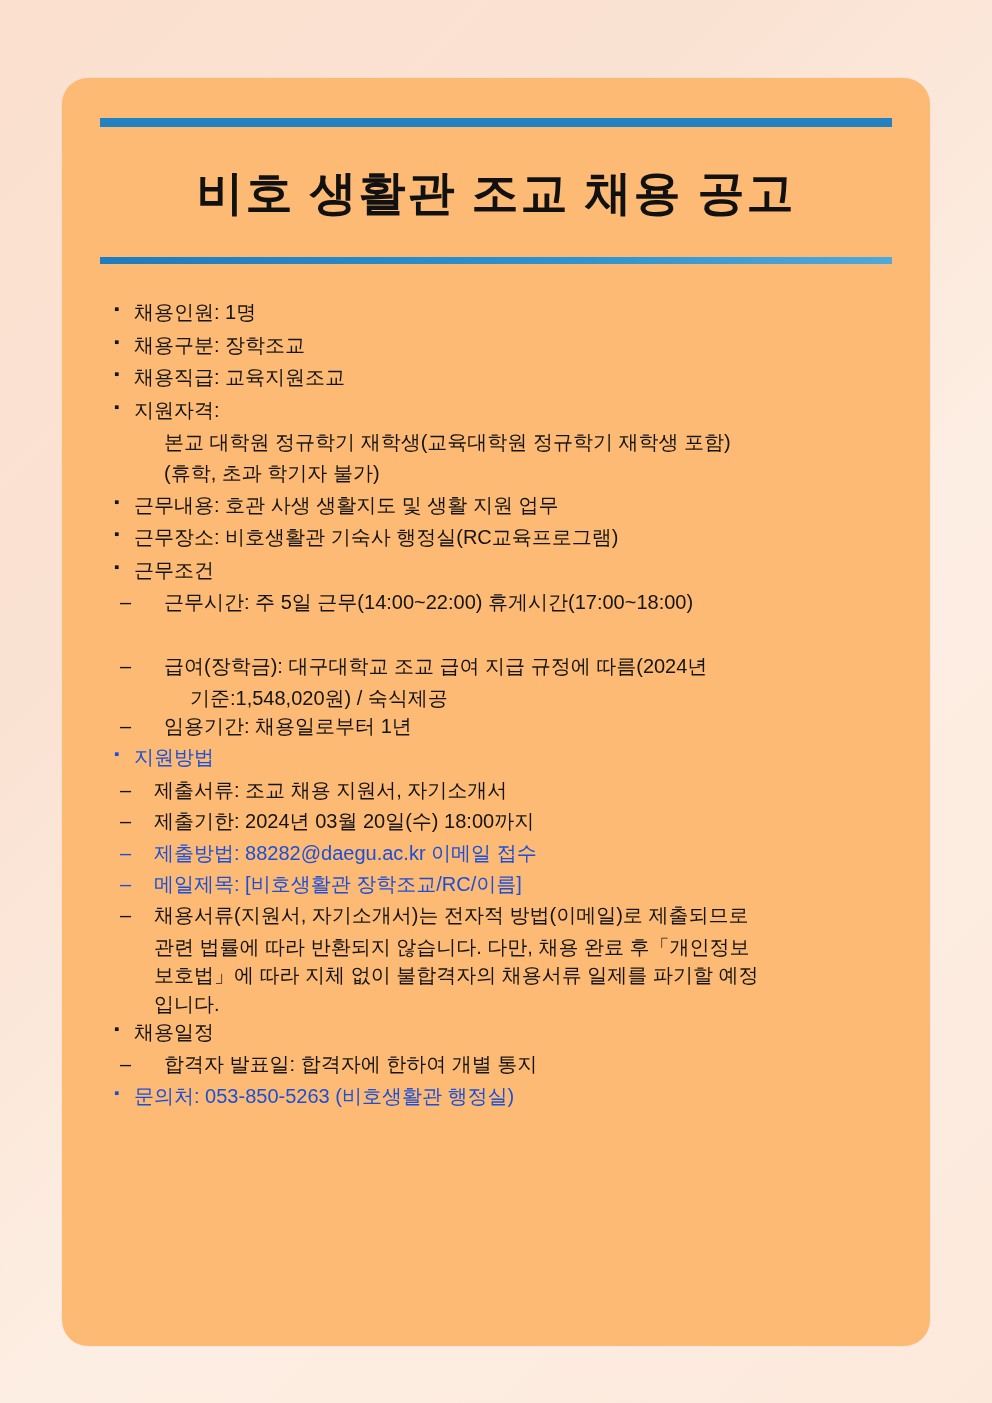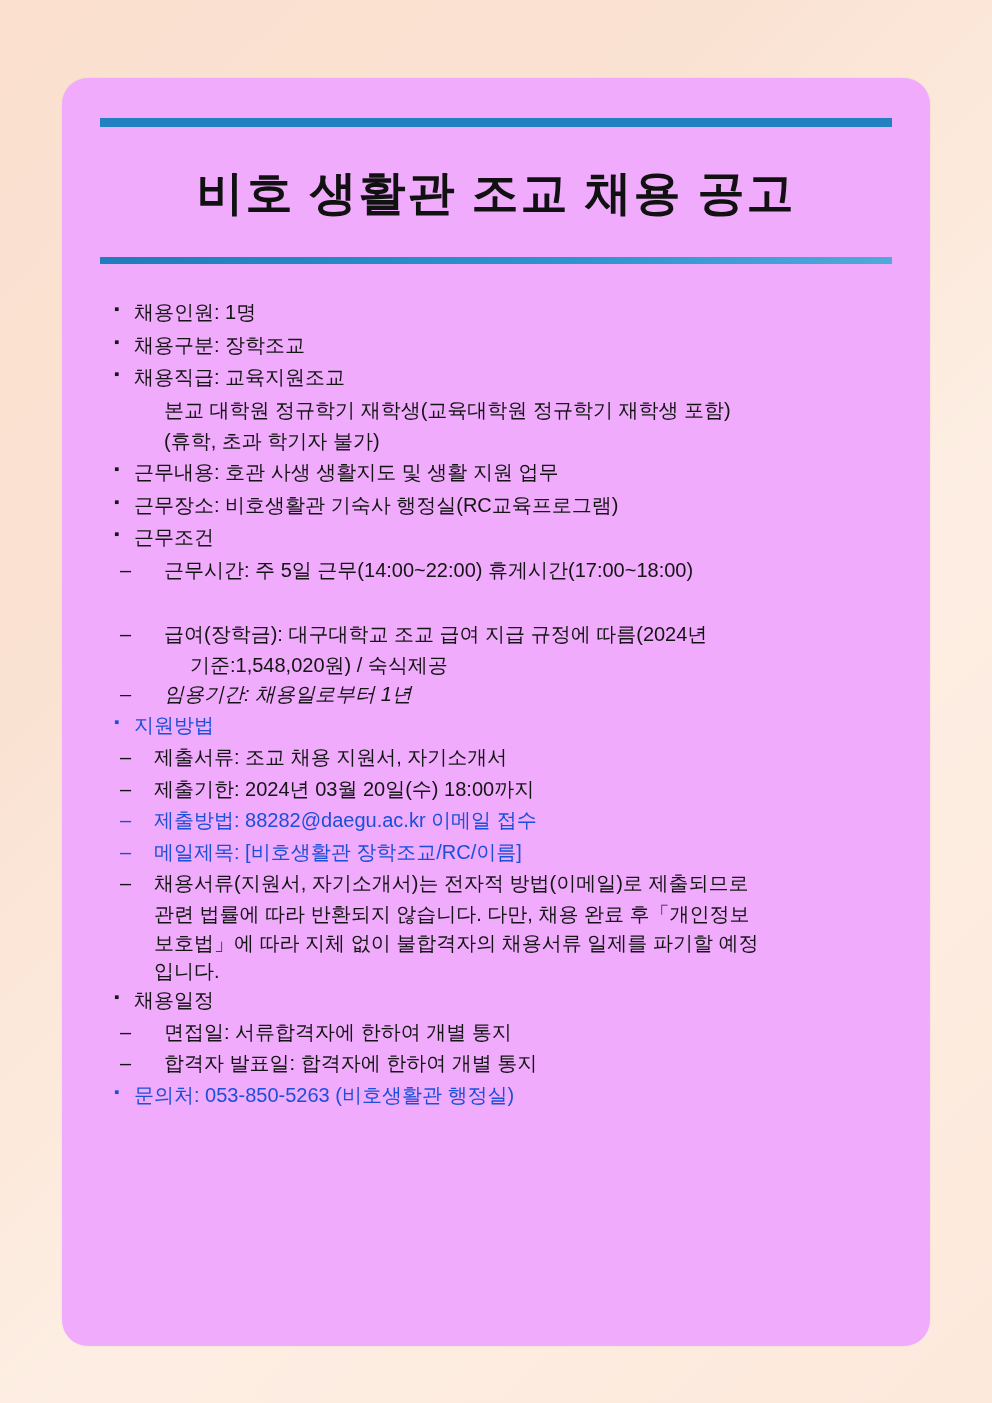--- a/index.html
+++ b/index.html
@@ -12,21 +12,21 @@
     font-family: "Liberation Sans", "DejaVu Sans", sans-serif;
     background: linear-gradient(135deg, #fbe0cf 0%, #fae2d2 30%, #fdeee3 60%, #fde9dc 100%);
     overflow: hidden;
   }
   .page {
     position: absolute;
     left: 62px;
     top: 78px;
     width: 868px;
     height: 1268px;
-    background: #f0abfc;
+    background: #fdba74;
     border-radius: 26px;
     box-shadow: 0 0 0 1px rgba(0,0,0,0.02);
   }
   .inner {
     position: absolute;
     left: 36px;
     top: 40px;
     right: 36px;
     bottom: 30px;
   }
@@ -99,35 +99,36 @@
     <div class="title">비호 생활관 조교 채용 공고</div>
 
     <div class="rule bottom"></div>
 
     <div class="body">
 
       <div class="li">채용인원: 1명</div>
       <div class="li">채용구분: 장학조교</div>
       <div class="li">채용직급: 교육지원조교</div>
 
+      <div class="li">지원자격:</div>
       <div class="indent2">본교 대학원 정규학기 재학생(교육대학원 정규학기 재학생 포함)</div>
       <div class="indent2">(휴학, 초과 학기자 불가)</div>
 
       <div class="li">근무내용: 호관 사생 생활지도 및 생활 지원 업무</div>
       <div class="li">근무장소: 비호생활관 기숙사 행정실(RC교육프로그램)</div>
 
       <div class="li">근무조건</div>
       <div class="sub" style="padding-left:52px;">
         <span>근무시간: 주 5일 근무(14:00~22:00) 휴게시간(17:00~18:00)</span>
       </div>
       <div class="sub" style="padding-left:52px;margin-top:36px;">
         <span>급여(장학금): 대구대학교 조교 급여 지급 규정에 따름(2024년</span>
       </div>
       <div style="padding-left:78px;">기준:1,548,020원) / 숙식제공</div>
-      <div class="sub" style="padding-left:52px;font-style:italic;">
+      <div class="sub" style="padding-left:52px;">
         <span>임용기간: 채용일로부터 1년</span>
       </div>
 
       <div class="li blue">지원방법</div>
 
       <div class="sub" style="padding-left:42px;">
         <span>제출서류: 조교 채용 지원서, 자기소개서</span>
       </div>
       <div class="sub" style="padding-left:42px;">
         <span>제출기한: 2024년 03월 20일(수) 18:00까지</span>
@@ -141,23 +142,20 @@
 
       <div class="sub" style="padding-left:42px;">
         <span>채용서류(지원서, 자기소개서)는 전자적 방법(이메일)로 제출되므로</span>
       </div>
       <div style="padding-left:42px;">관련 법률에 따라 반환되지 않습니다. 다만, 채용 완료 후「개인정보</div>
       <div style="padding-left:42px;">보호법」에 따라 지체 없이 불합격자의 채용서류 일제를 파기할 예정</div>
       <div style="padding-left:42px;">입니다.</div>
 
       <div class="li">채용일정</div>
       <div class="sub" style="padding-left:52px;">
-        <span>면접일: 서류합격자에 한하여 개별 통지</span>
-      </div>
-      <div class="sub" style="padding-left:52px;">
         <span>합격자 발표일: 합격자에 한하여 개별 통지</span>
       </div>
 
       <div class="li blue">문의처: 053-850-5263 (비호생활관 행정실)</div>
 
     </div>
   </div>
 </div>
 
 </body></html>

